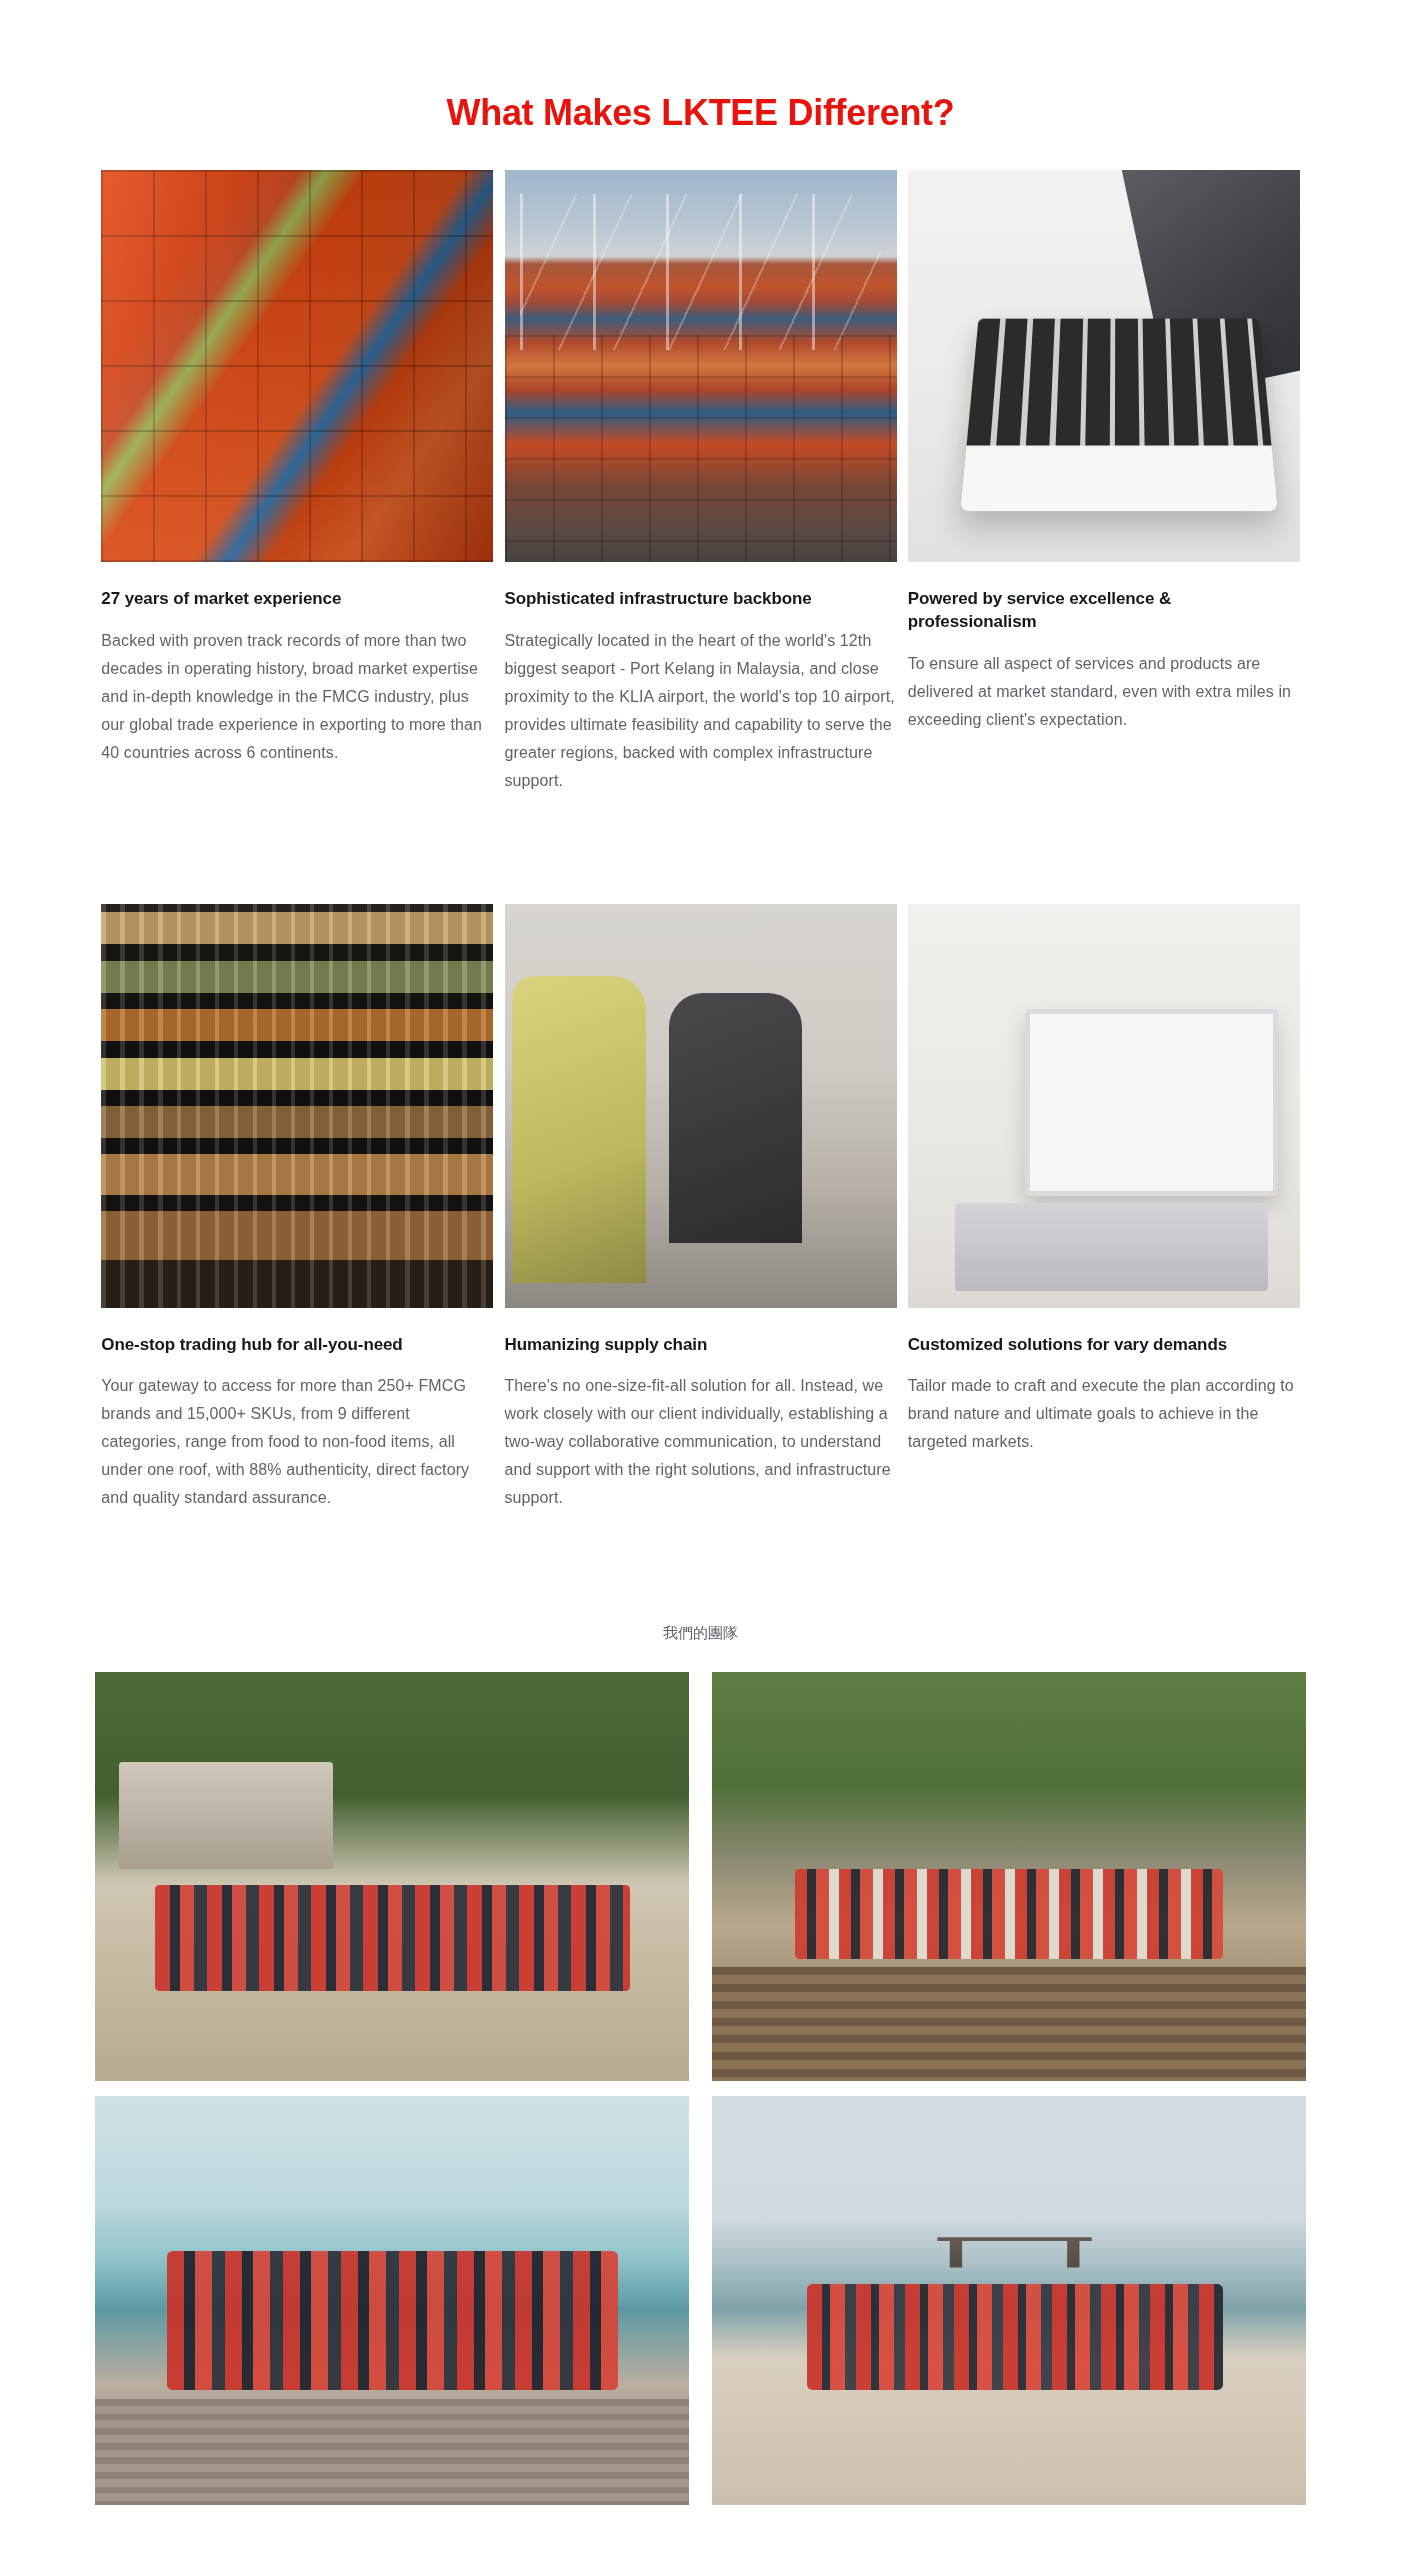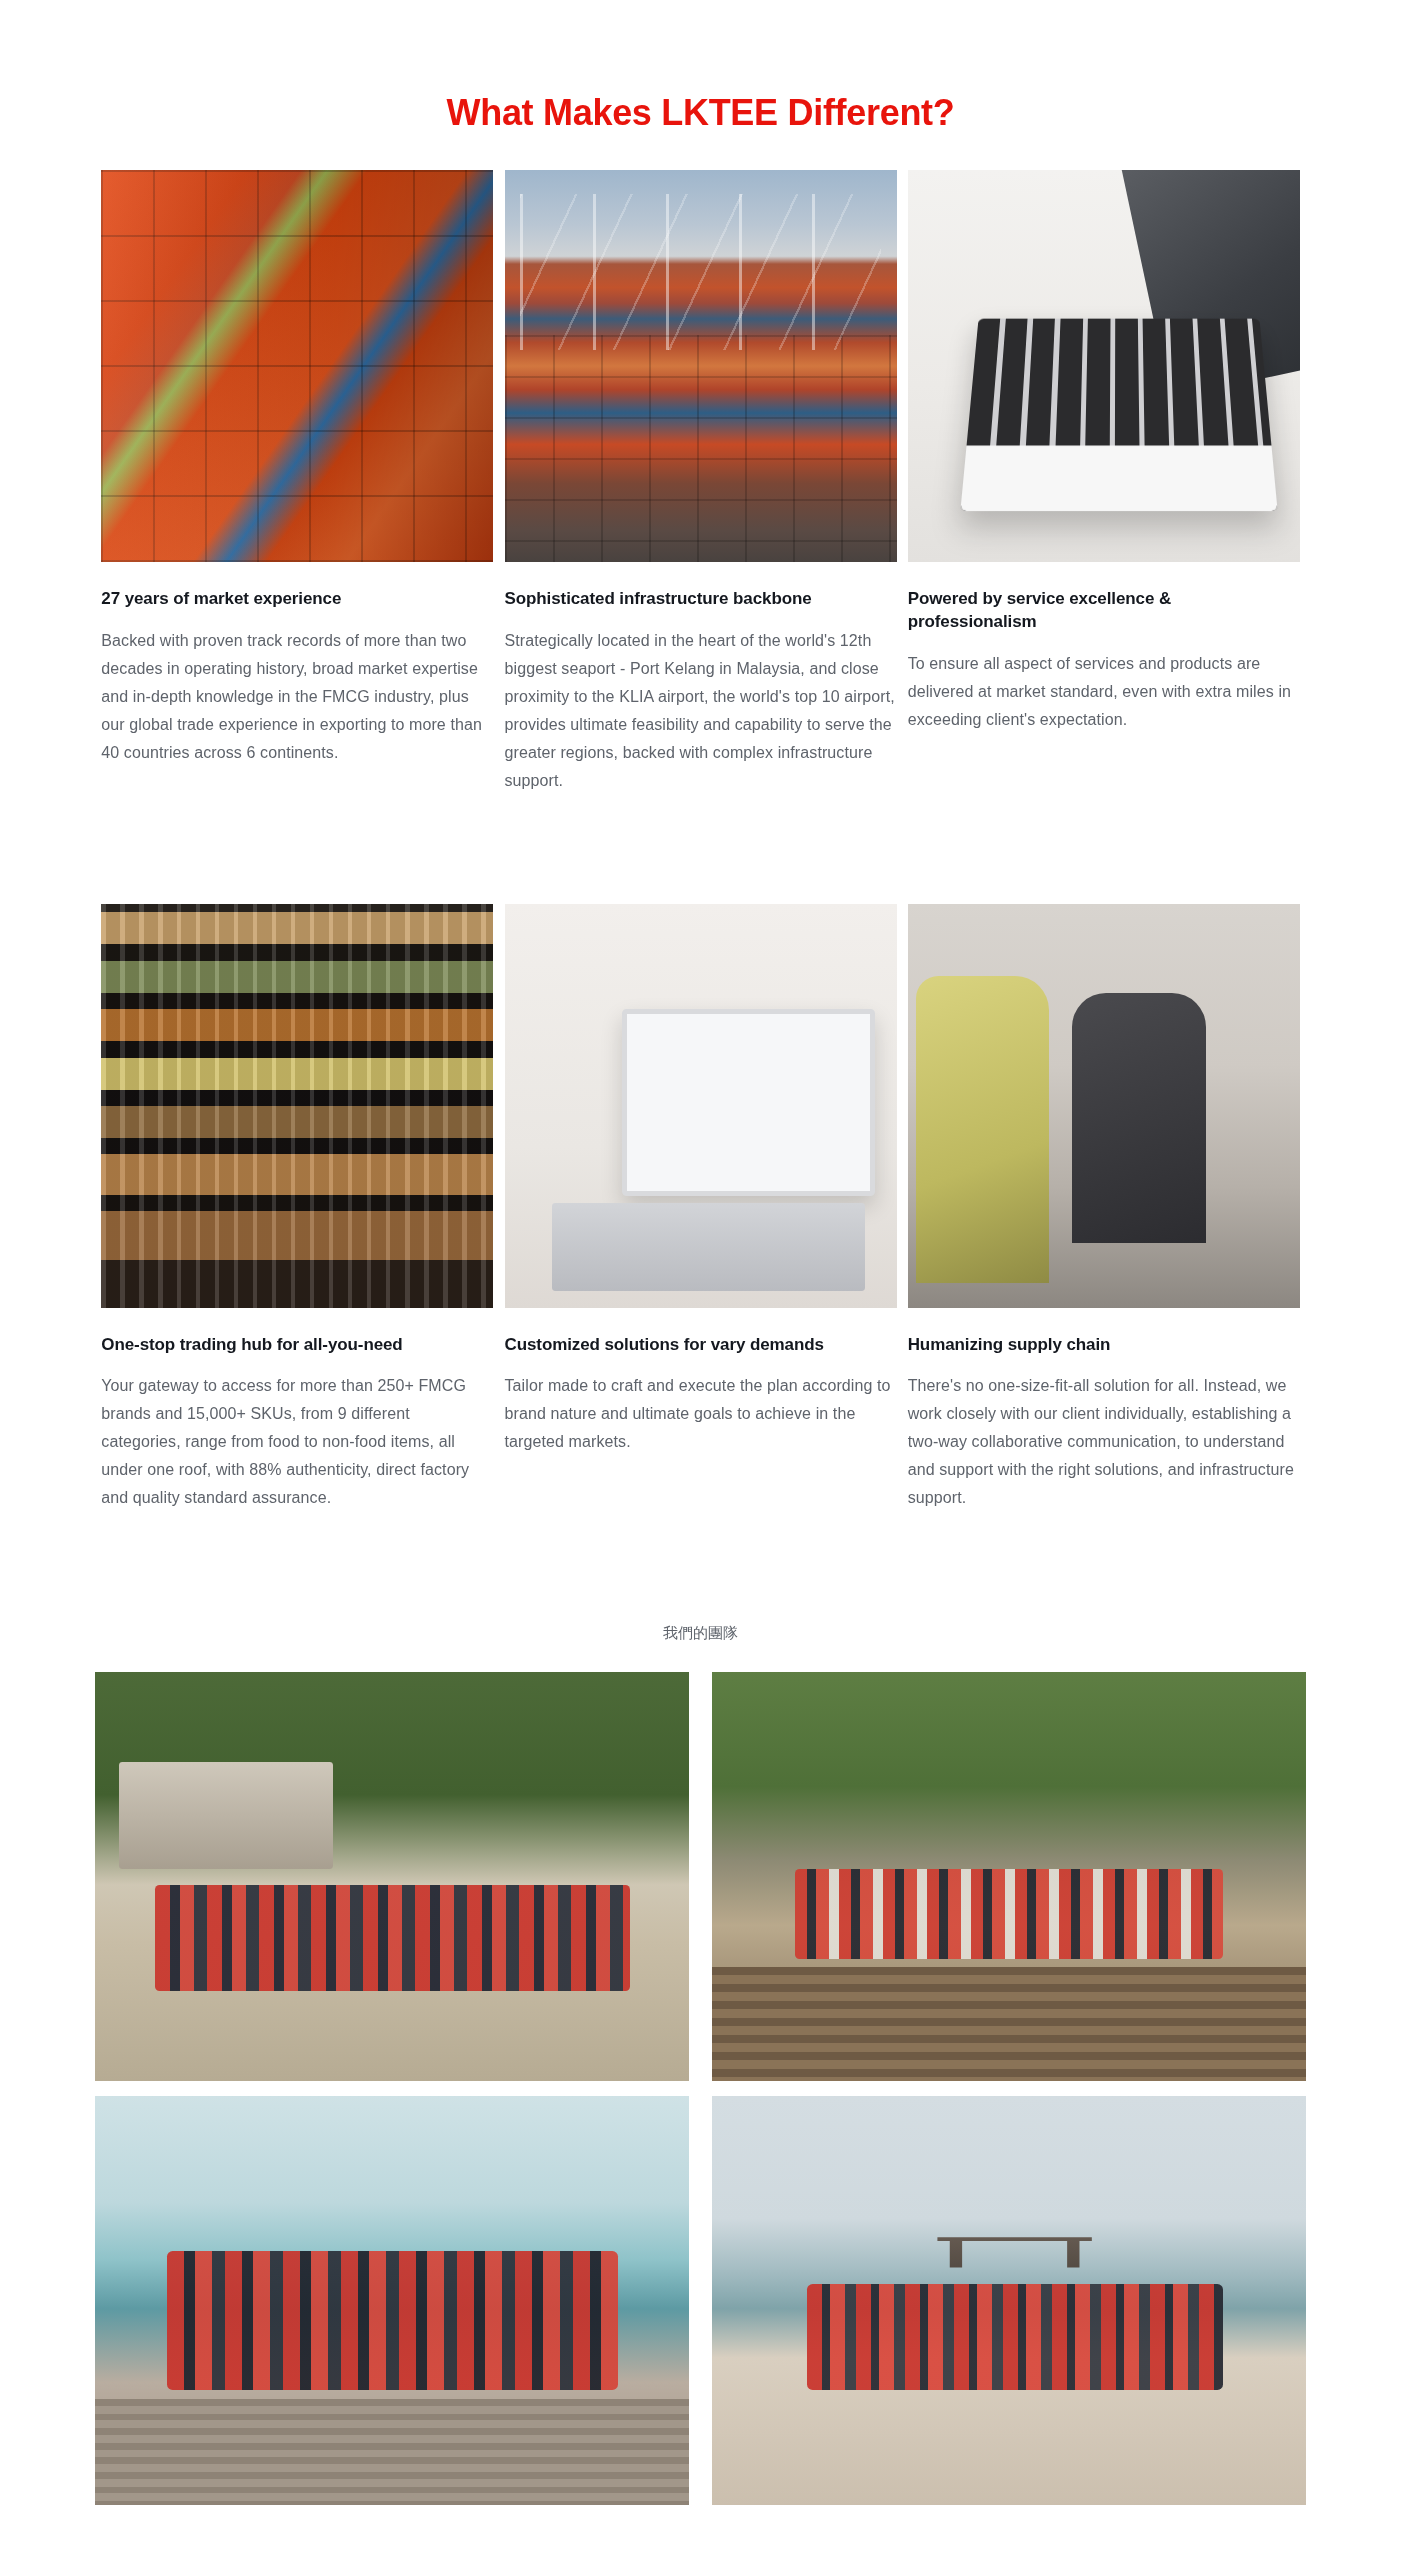--- a/index.html
+++ b/index.html
@@ -341,32 +341,32 @@
     <div class="feature">
       <div class="feature-img">
         <div class="ph img-shelves"></div>
       </div>
       <div class="feature-title">One-stop trading hub for all-you-need</div>
       <div class="feature-text">Your gateway to access for more than 250+ FMCG brands and 15,000+ SKUs, from 9 different categories, range from food to non-food items, all under one roof, with 88% authenticity, direct factory and quality standard assurance.</div>
     </div>
 
     <div class="feature">
       <div class="feature-img">
+        <div class="ph img-office"></div>
+      </div>
+      <div class="feature-title">Humanizing supply chain</div>
+      <div class="feature-text">There's no one-size-fit-all solution for all. Instead, we work closely with our client individually, establishing a two-way collaborative communication, to understand and support with the right solutions, and infrastructure support.</div>
+    </div>
+
+    <div class="feature">
+      <div class="feature-img">
         <div class="ph img-map"></div>
       </div>
       <div class="feature-title">Customized solutions for vary demands</div>
       <div class="feature-text">Tailor made to craft and execute the plan according to brand nature and ultimate goals to achieve in the targeted markets.</div>
-    </div>
-
-    <div class="feature">
-      <div class="feature-img">
-        <div class="ph img-office"></div>
-      </div>
-      <div class="feature-title">Humanizing supply chain</div>
-      <div class="feature-text">There's no one-size-fit-all solution for all. Instead, we work closely with our client individually, establishing a two-way collaborative communication, to understand and support with the right solutions, and infrastructure support.</div>
     </div>
 
   </div>
 
   <div class="team-sub">我們的團隊</div>
 
   <div class="team-grid">
     <div class="team-photo">
       <div class="ph img-team1"></div>
     </div>

